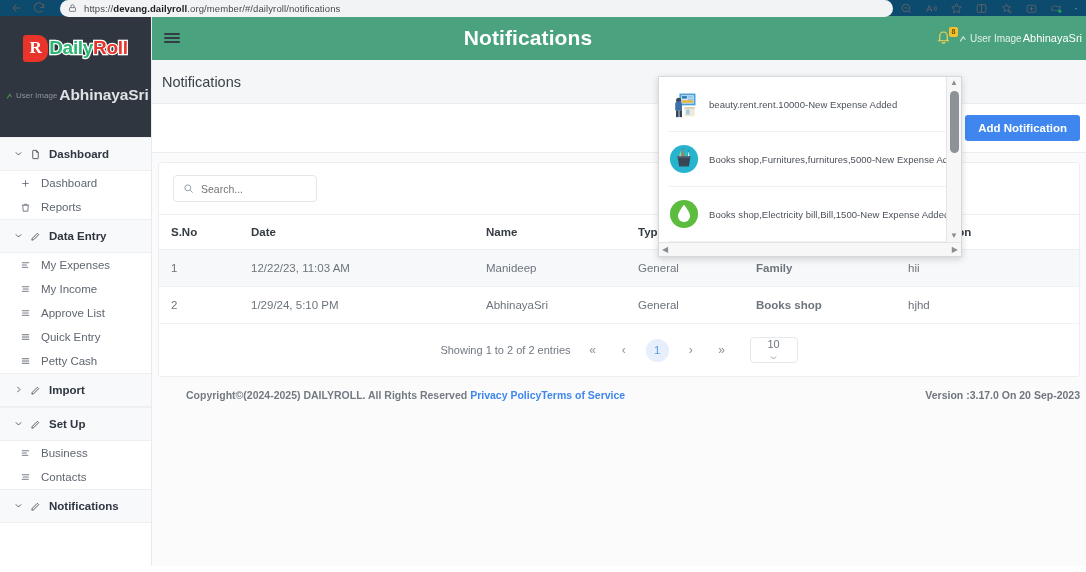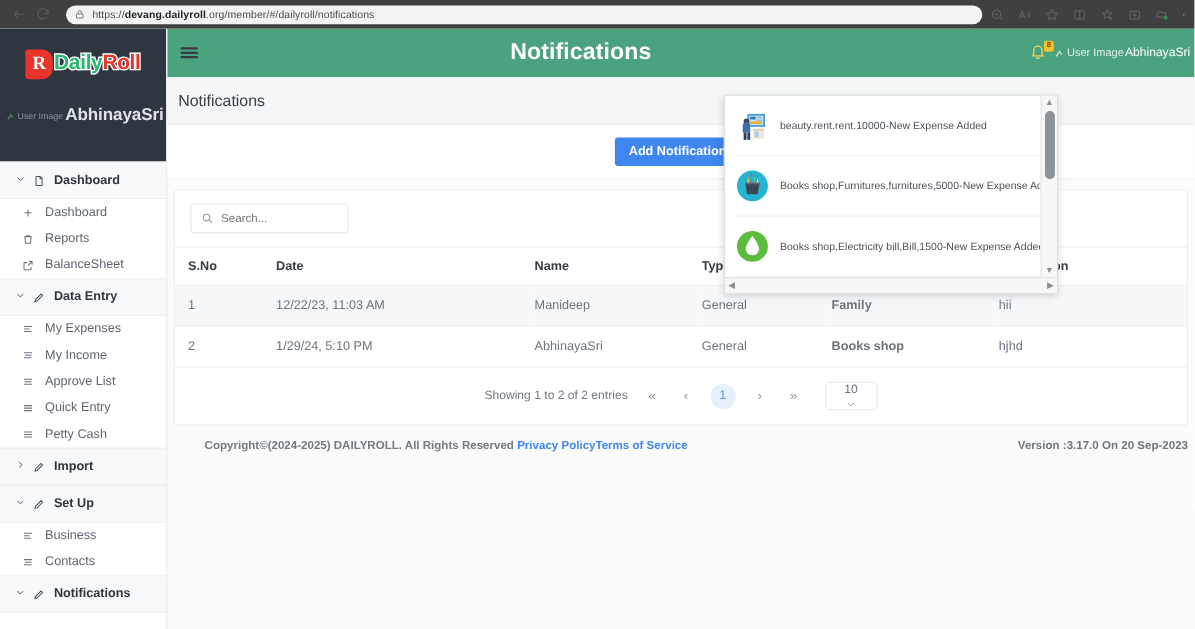--- a/index.html
+++ b/index.html
@@ -5,22 +5,22 @@
   * { box-sizing: border-box; margin: 0; padding: 0; }
   html, body {
     width: 1086px; height: 572px;
     overflow: hidden;
     font-family: "Liberation Sans", sans-serif;
     background: #ffffff;
   }
 
   
   .browser-bar {
-    height: 26px; width: 100%;
-    background: #404040;
+    height: 16px; width: 100%;
+    background: #0c4a6e;
     display: flex; align-items: center;
     padding: 0 6px;
     position: relative;
     z-index: 60;
   }
   .nav-btn {
     width: 22px; height: 18px;
     display: flex; align-items: center; justify-content: center;
     color: #5a5a5a;
   }
@@ -183,21 +183,21 @@
     background: #f5f6f8;
     display: flex; align-items: center;
     padding-left: 10px;
     border-bottom: 1px solid #ebedef;
   }
   .page-head h1 { font-size: 14.5px; font-weight: 400; color: #3a4149; }
 
   .action-bar {
     height: 49px;
     background: #ffffff;
-    display: flex; align-items: center; justify-content: center;
+    display: flex; align-items: center; justify-content: flex-end;
     padding-right: 6px;
     border-bottom: 1px solid #ebedef;
   }
   .btn-primary {
     background: #3f86ef; color: #fff;
     font-size: 11.5px; font-weight: 700;
     border: none; border-radius: 3px;
     padding: 7px 13px;
     cursor: pointer;
     white-space: nowrap;
@@ -462,29 +462,20 @@
         <span>Dashboard</span>
       </div>
       <div class="sb-sub">
         <span class="sicon">
             <svg width="11" height="11" viewBox="0 0 24 24" fill="none" stroke="currentColor" stroke-width="2">
               <path d="M4 7h16M9 7V5h6v2M6 7l1 13h10l1-13"></path>
             </svg>
           </span>
         <span>Reports</span>
       </div>
-      <div class="sb-sub">
-        <span class="sicon">
-            <svg width="11" height="11" viewBox="0 0 24 24" fill="none" stroke="currentColor" stroke-width="2">
-              <path d="M14 4h6v6M20 4l-8 8"></path>
-              <path d="M18 14v5a1 1 0 0 1-1 1H5a1 1 0 0 1-1-1V7a1 1 0 0 1 1-1h5"></path>
-            </svg>
-          </span>
-        <span>BalanceSheet</span>
-      </div>
 
       <div class="sb-group-head">
         <span class="chev">
           <svg width="9" height="9" viewBox="0 0 24 24" fill="none" stroke="currentColor" stroke-width="2.4">
               <path d="M5 9l7 7 7-7"></path>
             </svg>
         </span>
         <span class="gicon">
           <svg width="11" height="11" viewBox="0 0 24 24" fill="none" stroke="currentColor" stroke-width="2">
               <path d="M4 20l4-1 11-11-3-3L5 16z"></path>

